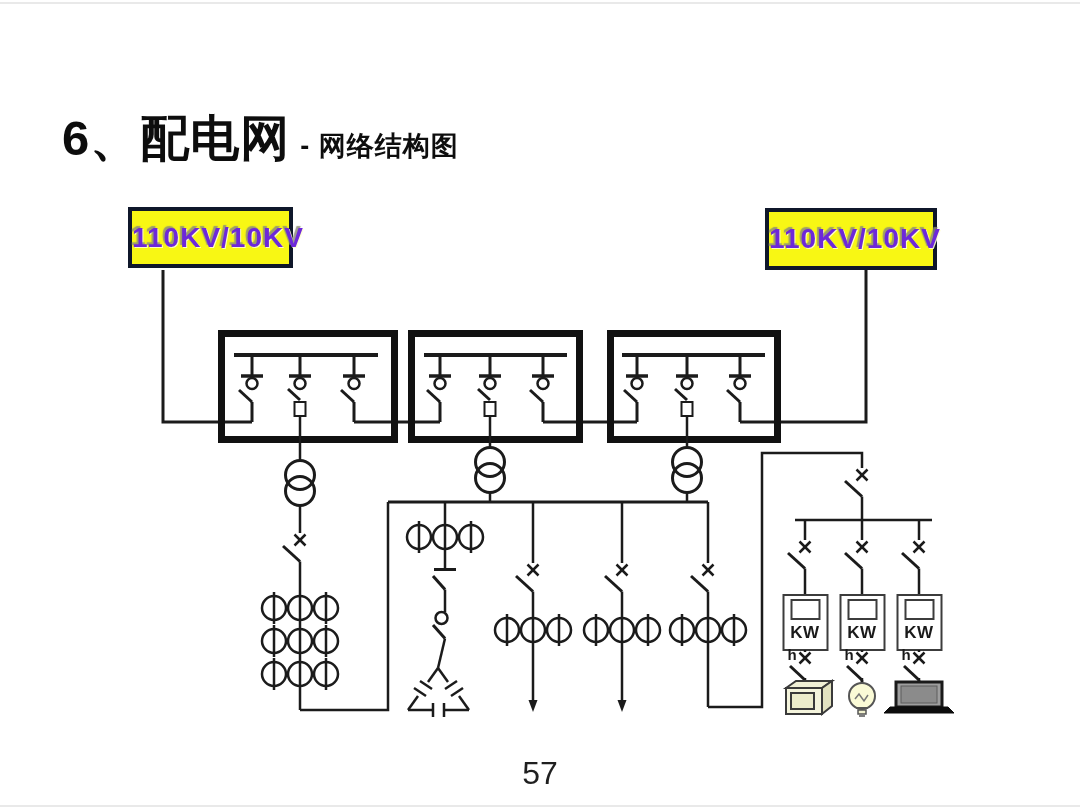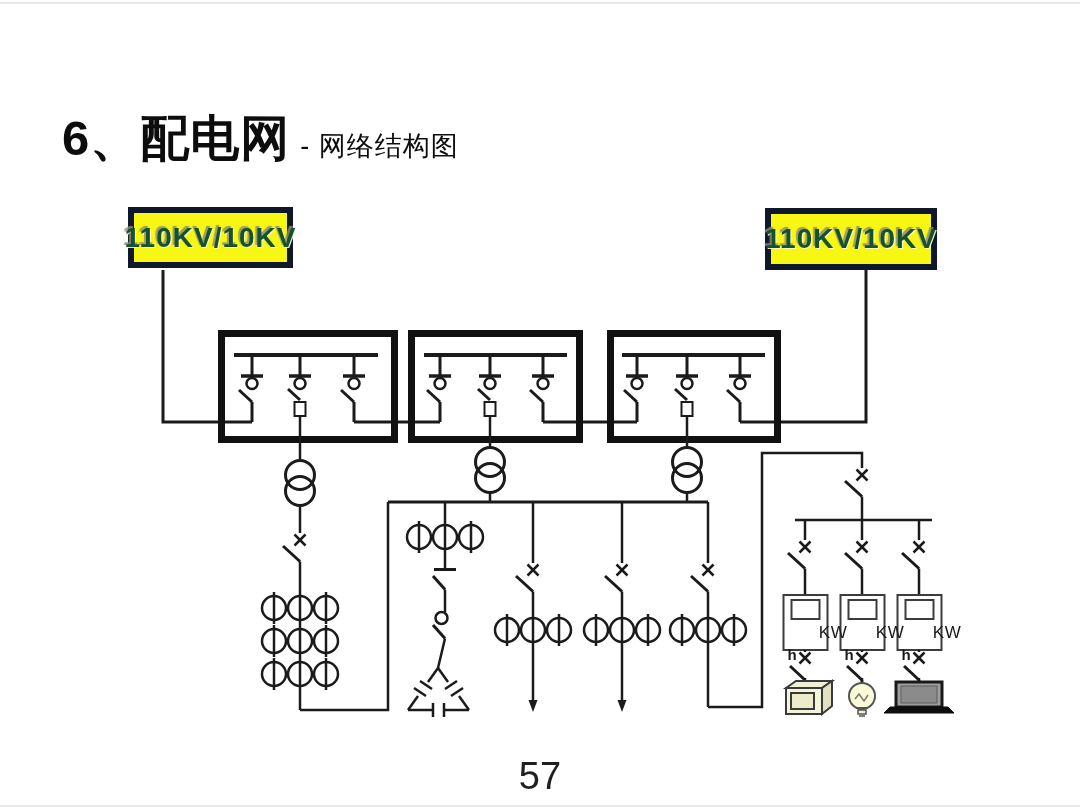--- a/index.html
+++ b/index.html
@@ -4,32 +4,32 @@
 <style>
   html,body{margin:0;padding:0;}
   body{
     width:1080px;height:809px;position:relative;background:#ffffff;
     font-family:"Liberation Sans", sans-serif;overflow:hidden;
   }
   .abs{position:absolute;}
   .edge-line{left:0;width:1080px;height:2px;background:#e9e9e9;}
   .title-row{left:62px;top:106px;white-space:nowrap;color:#0d0d0d;}
   .title-main{font-size:49px;font-weight:bold;letter-spacing:1px;margin-top:20px;}
-  .title-sub{font-size:27px;font-weight:normal;margin-left:10px;letter-spacing:1px;}
+  .title-sub{font-size:27px;font-weight:bold;margin-left:10px;letter-spacing:1px;}
   .substation{
-    background:#f8f714;border:6px solid #0f172a;box-sizing:border-box;
-    display:flex;align-items:center;justify-content:center;
-    color:#14532d;font-weight:bold;font-size:28px;letter-spacing:1px;
+    background:#f8f714;border:4px solid #0f172a;box-sizing:border-box;
+    display:flex;align-items:center;
+    color:#6d28d9;font-weight:bold;font-size:28px;letter-spacing:1px;
     text-shadow:-2px -2px 1px rgba(140,140,120,.85), 1px 1px 0 rgba(255,255,210,.9);
   }
   .sub-left{left:128px;top:207px;width:165px;height:61px;}
   .sub-right{left:765px;top:208px;width:172px;height:62px;}
-  .kw-label{width:44px;text-align:center;font-size:17px;font-weight:normal;color:#1a1a1a;letter-spacing:.5px;padding-left:28px;}
+  .kw-label{width:44px;text-align:center;font-size:17px;font-weight:bold;color:#1a1a1a;letter-spacing:.5px;}
   .h-label{width:16px;text-align:center;font-size:15px;font-weight:bold;color:#1a1a1a;}
-  .page-number{left:0;top:755px;width:1080px;text-align:center;font-size:38px;color:#1f1f1f;}
+  .page-number{left:0;top:755px;width:1080px;text-align:center;font-size:32px;color:#1f1f1f;}
   svg{position:absolute;left:0;top:0;}
 </style>
 </head>
 <body>
 
 <div class="abs edge-line" style="top:2px;"></div>
 <div class="abs edge-line" style="top:805px;"></div>
 
 <div class="abs title-row">
   <span class="title-main">6、配电网</span><span class="title-sub">- 网络结构图</span>

